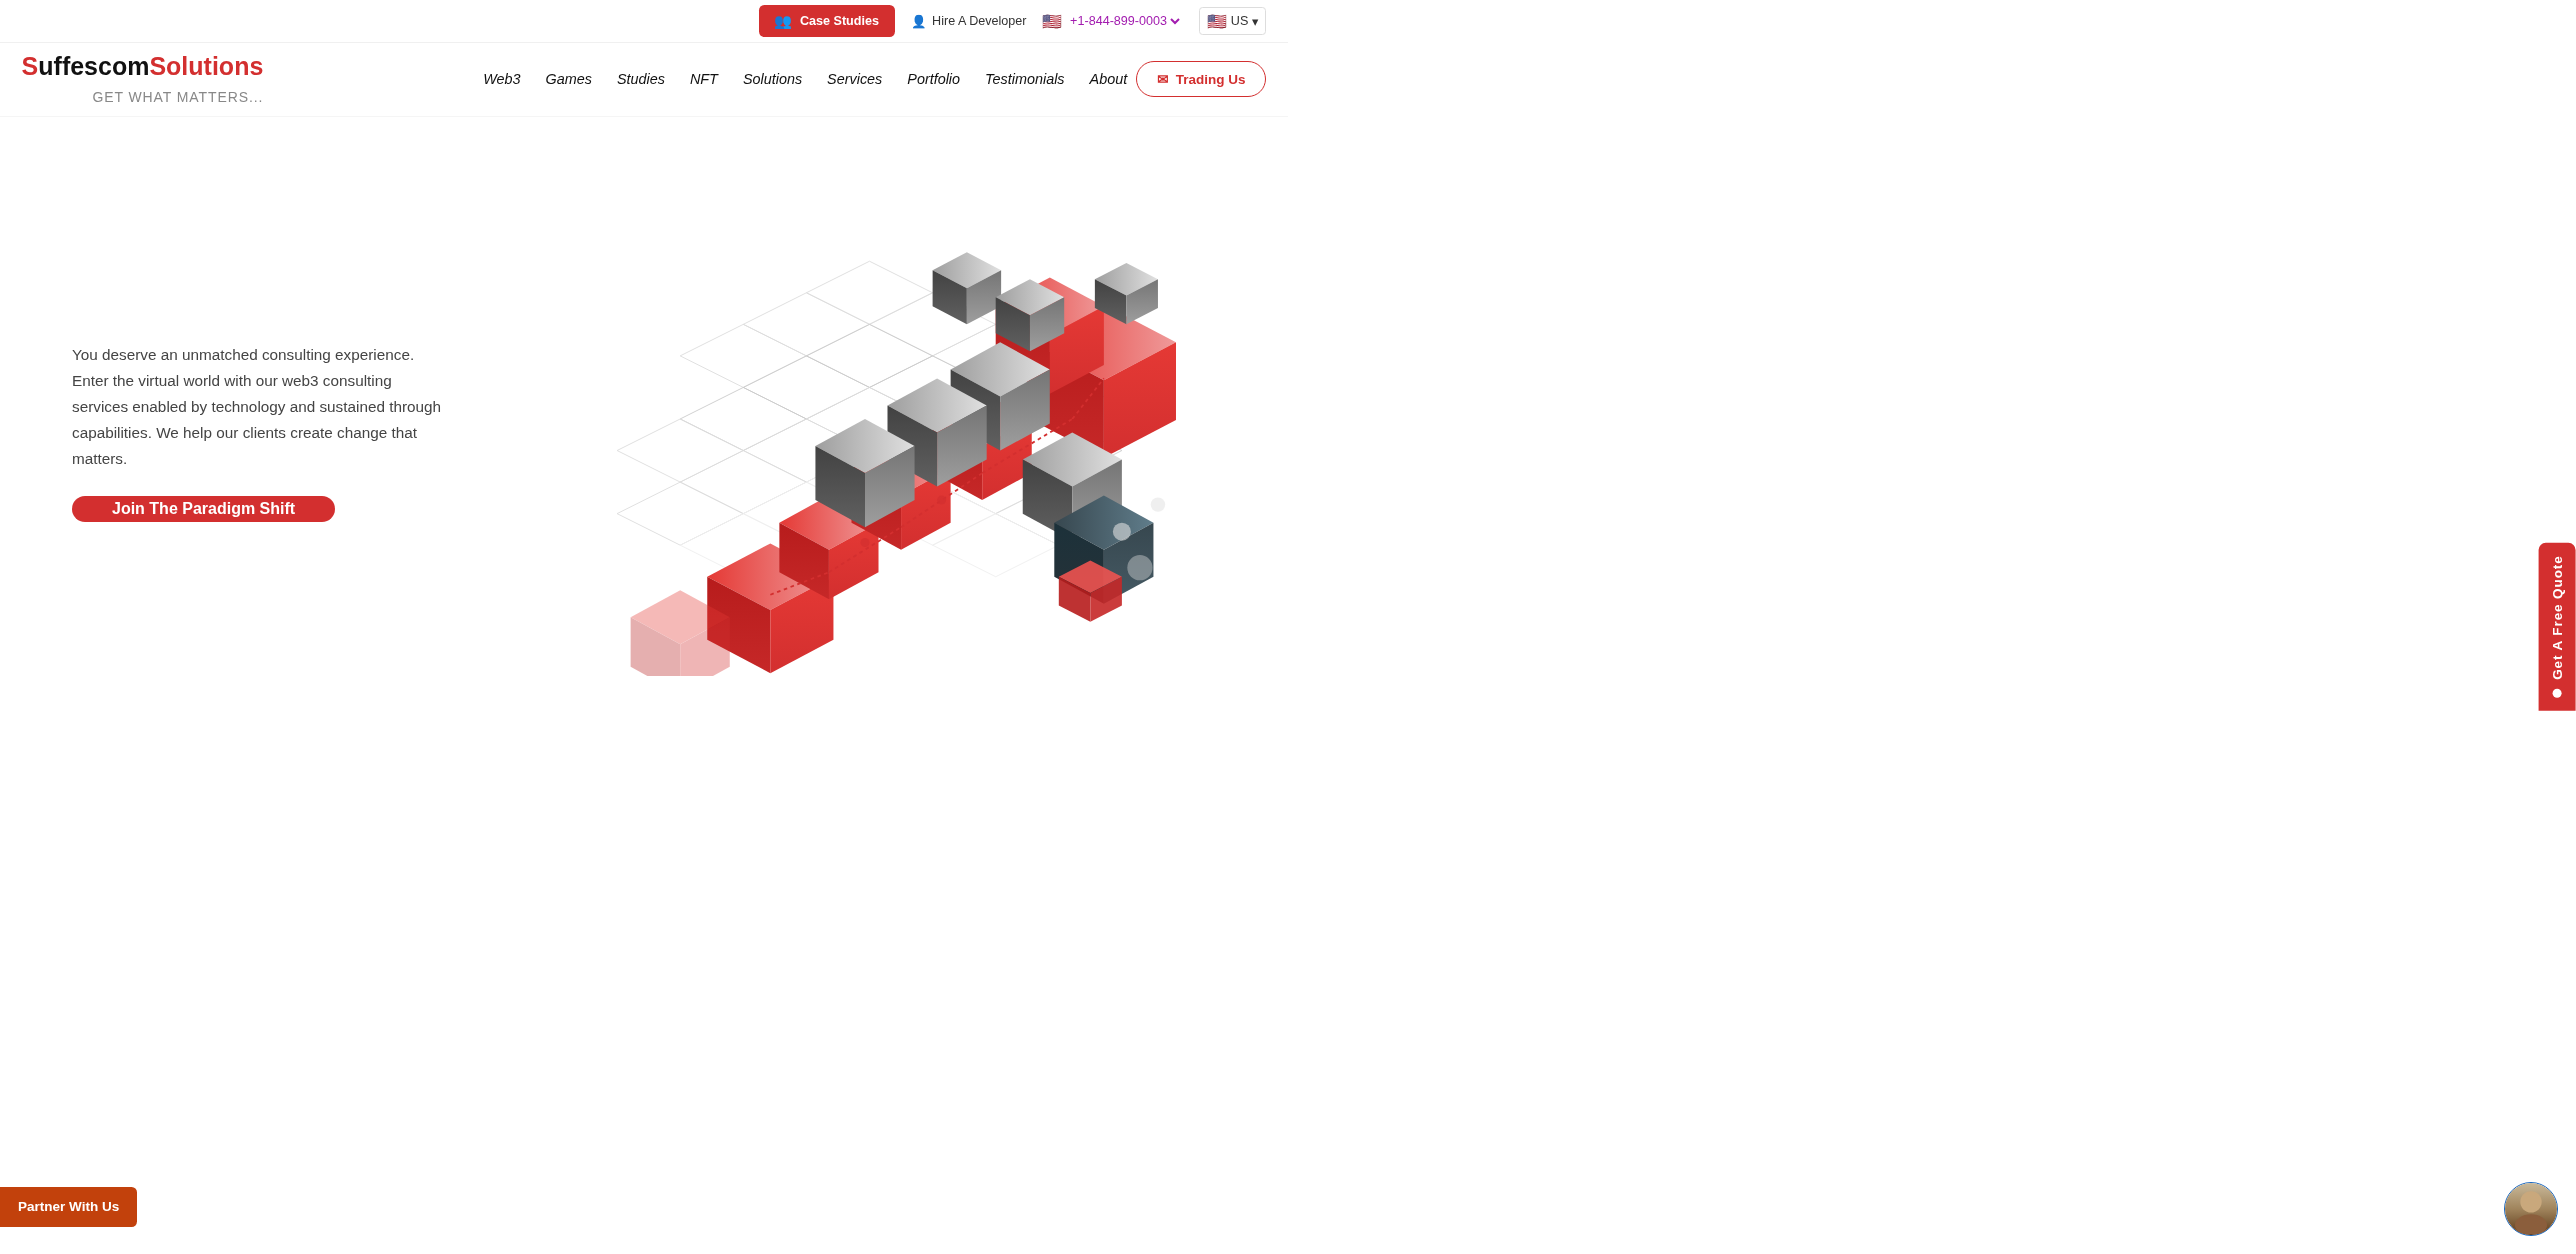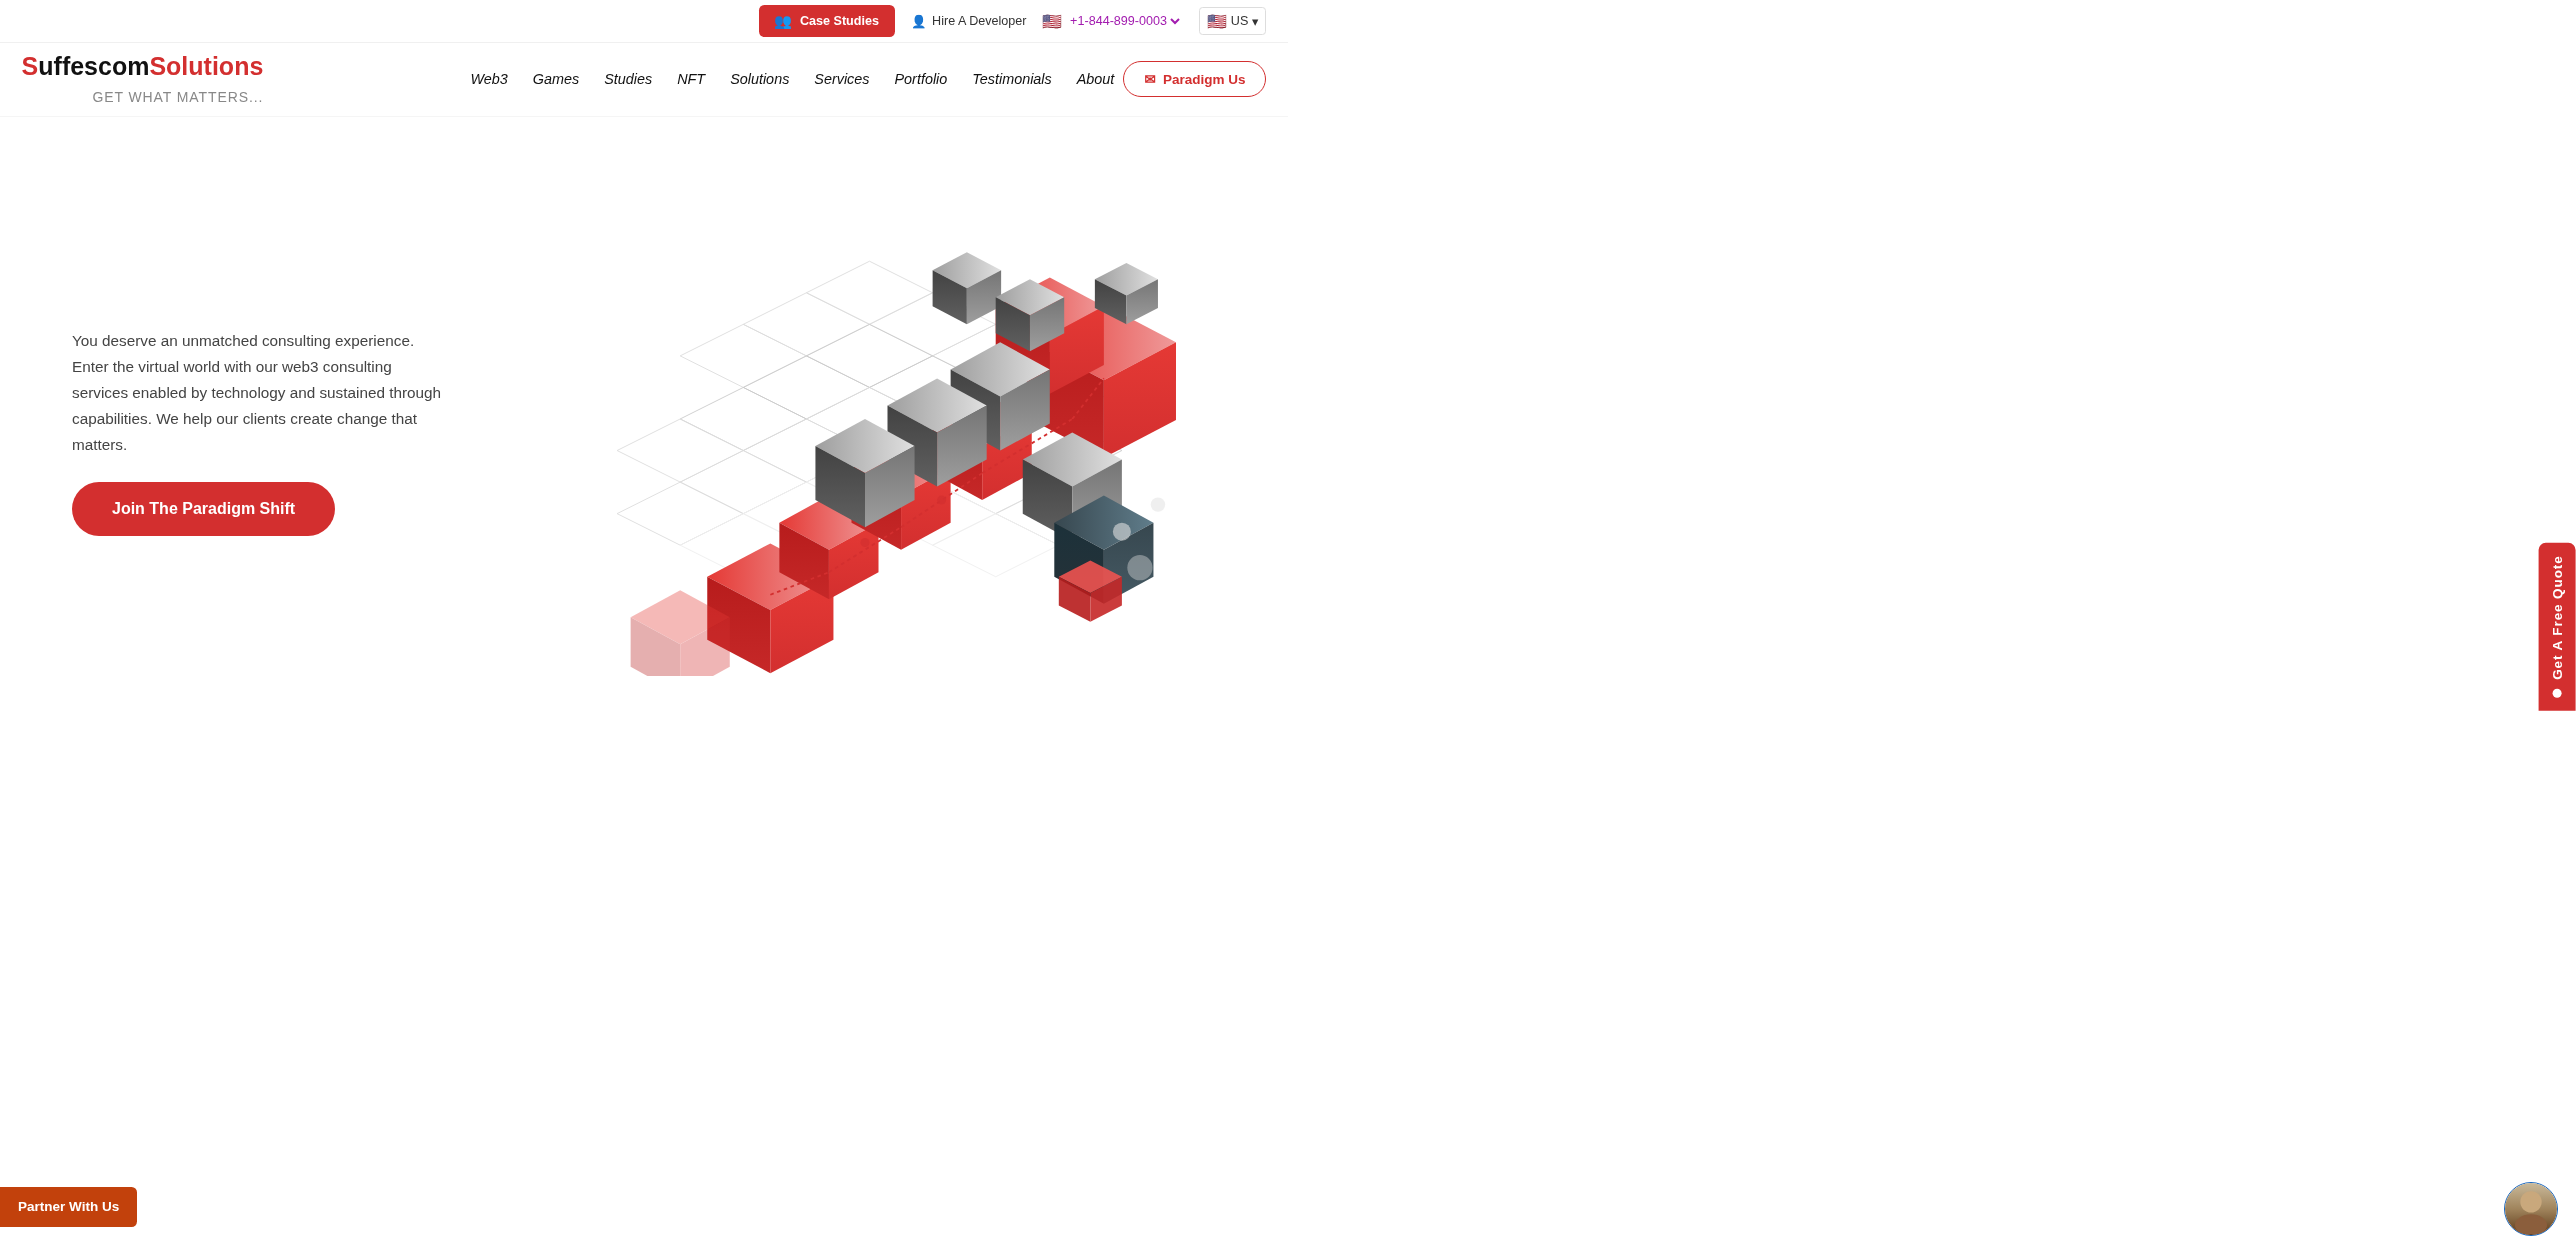--- a/index.html
+++ b/index.html
@@ -147,21 +147,21 @@
       color: #444;
       line-height: 1.7;
       margin-bottom: 24px;
       max-width: 379px;
     }
     .join-btn {
       background: #d32f2f;
       color: #fff;
       border: none;
       border-radius: 36px;
-      padding: 18px 40px;
+      padding: 4px 40px;
       font-size: 16px;
       font-weight: 700;
       cursor: pointer;
       display: inline-block;
     }
 
     
     .hero-graphic {
       flex: 1;
       display: flex;
@@ -290,21 +290,21 @@
     <li><a href="#">Studies</a></li>
     <li><a href="#">NFT</a></li>
     <li><a href="#">Solutions</a></li>
     <li><a href="#">Services</a></li>
     <li><a href="#">Portfolio</a></li>
     <li><a href="#">Testimonials</a></li>
     <li><a href="#">About</a></li>
   </ul>
   <button class="contact-us-btn">
     <span>✉</span>
-    <span>Paradigm Us</span>
+    <span>Trading Us</span>
   </button>
 </nav>
 
 <section class="hero">
   <div class="hero-content">
     <p class="hero-desc">You deserve an unmatched consulting experience. Enter the virtual world with our web3 consulting services enabled by technology and sustained through capabilities. We help our clients create change that matters.</p>
     <button class="join-btn">Join The Paradigm Shift</button>
   </div>
 
   <div class="hero-graphic">

